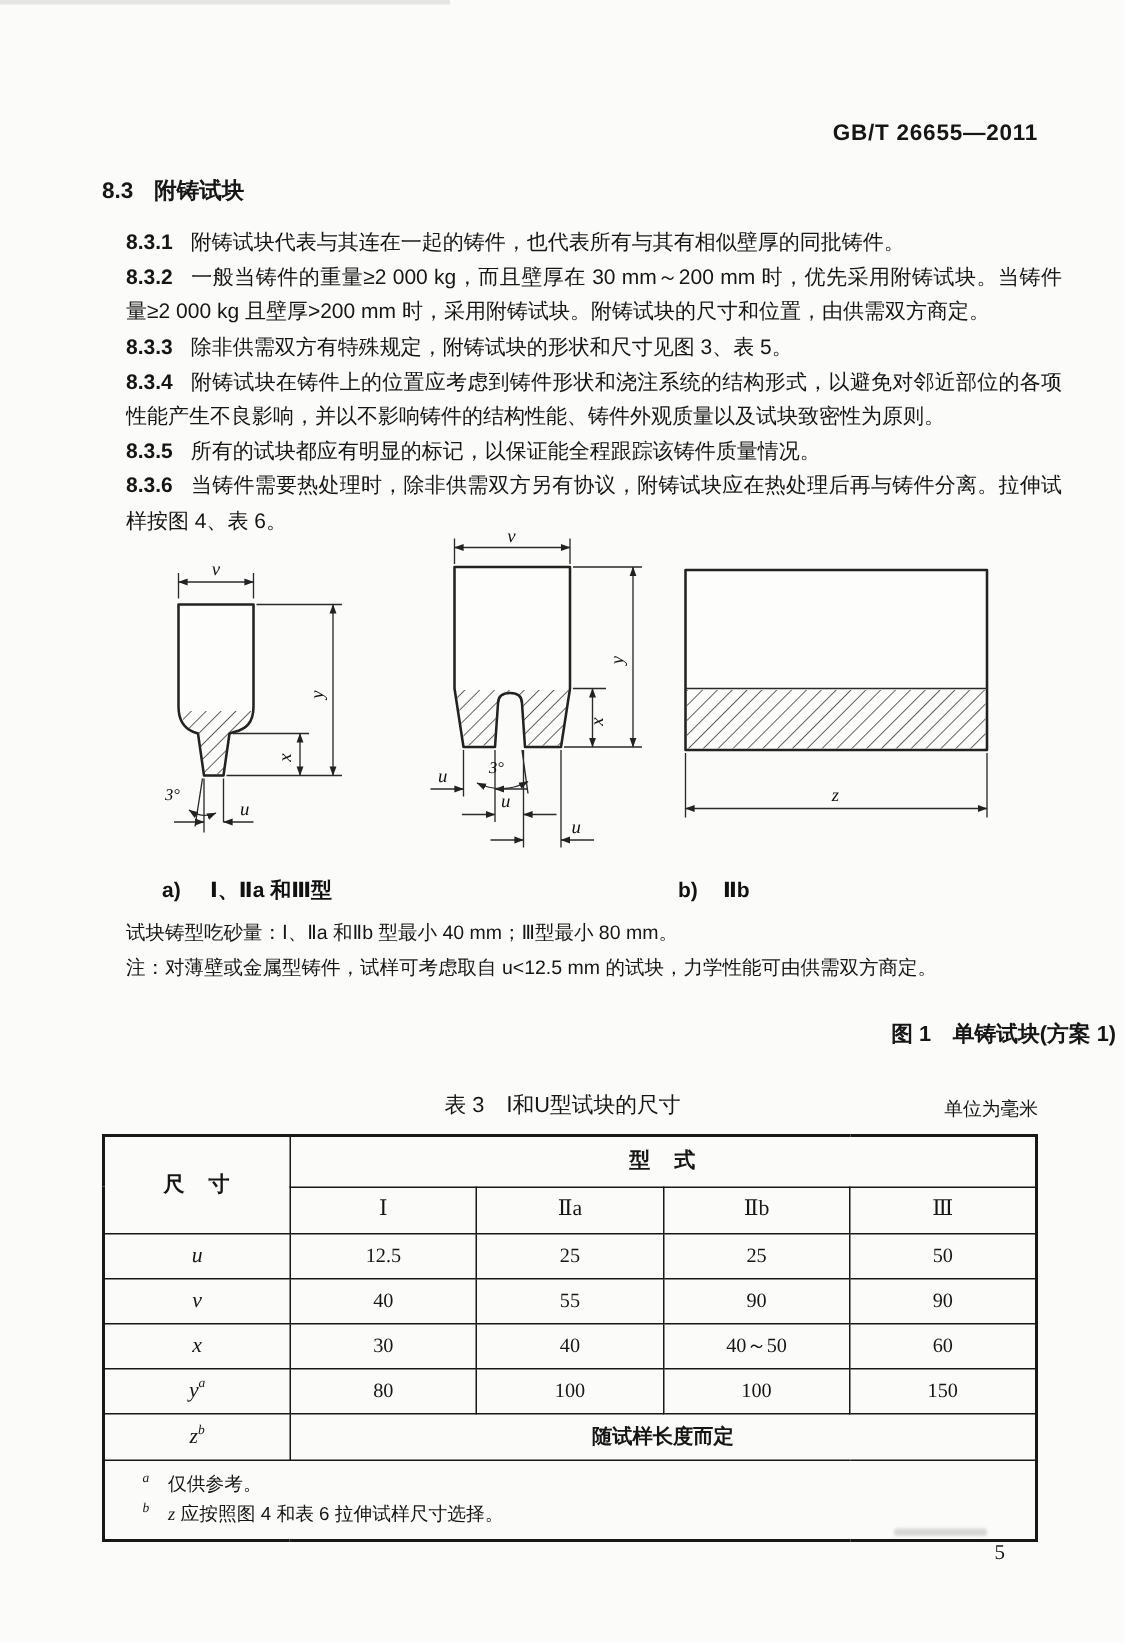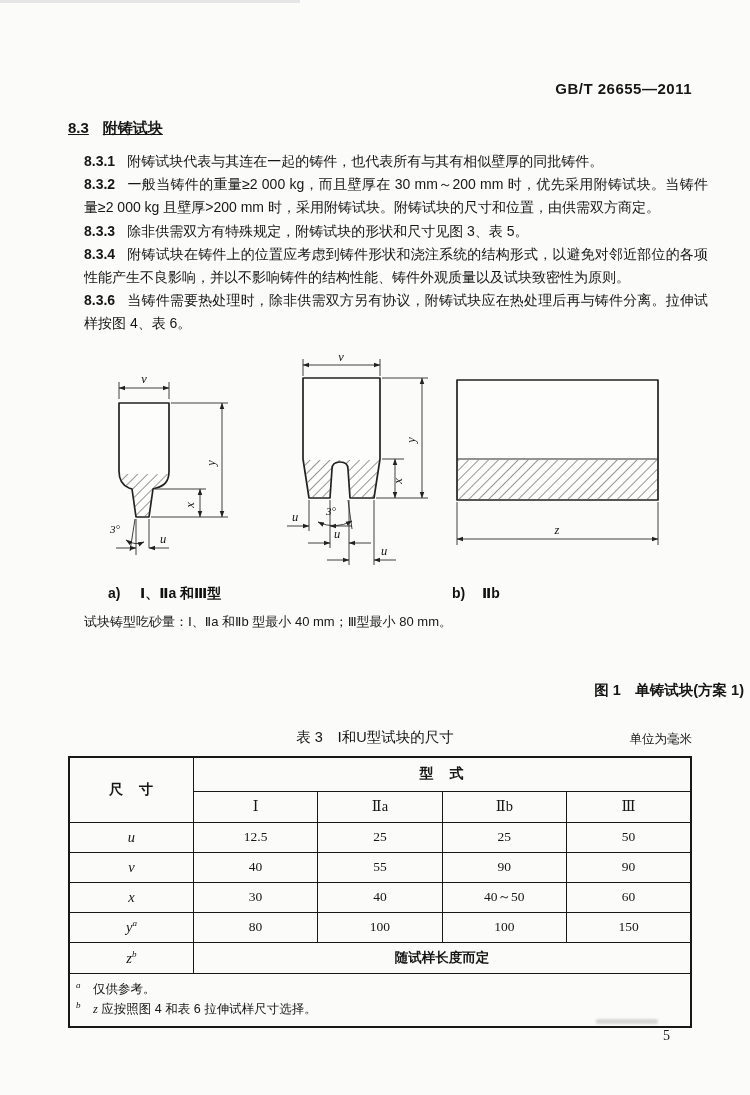--- a/index.html
+++ b/index.html
@@ -6,21 +6,21 @@
   body{
     width:750px;height:1095px;position:relative;overflow:hidden;
     background:#fbfbfa;color:#161616;
     font-family:"Liberation Sans","DejaVu Sans",sans-serif;
   }
   .abs{position:absolute;}
   
   .doc-header{top:80px;left:52px;right:58px;text-align:right;
     font-weight:bold;font-size:15px;letter-spacing:.5px;}
   
-  .sec-heading{top:117px;left:68px;width:624px;font-weight:bold;font-size:15px;height:22px;line-height:22px;text-decoration:underline;}
+  .sec-heading{top:117px;left:68px;width:624px;font-weight:bold;font-size:15px;height:22px;line-height:22px;}
   .sec-heading .cnum{margin-right:14px;}
   .body-lines{top:150px;left:68px;width:624px;margin-left:16px;}
   .t-line{height:23.2px;line-height:23.2px;font-size:14px;overflow:hidden;}
   .t-line.just{text-align:justify;text-align-last:justify;}
   .cnum{font-weight:bold;margin-right:12px;}
   .cnum:empty{margin-right:0;}
   
   .fig-wrap{top:355px;left:68px;width:624px;height:252px;}
   .outline{fill:#fdfdfc;stroke:#222;stroke-width:1.7;stroke-linejoin:round;}
   .hfill{fill:url(#h1);stroke:none;}
@@ -41,21 +41,21 @@
     border:2px solid #181818;}
   .dim-table td{border:1px solid #181818;text-align:center;vertical-align:middle;padding:0;}
   .hd{font-weight:bold;font-size:14px;letter-spacing:1px;}
   .row-h1{height:34px;} .row-h2{height:31px;} .row-d{height:30px;} .row-z{height:31px;}
   .typ{font-family:"Liberation Serif","DejaVu Serif",serif;font-size:14.5px;}
   .dimvar{font-family:"Liberation Serif","DejaVu Serif",serif;font-style:italic;font-size:14.5px;}
   .val{font-family:"Liberation Serif","DejaVu Serif",serif;font-size:13.5px;}
   .zval{font-size:13.5px;font-weight:600;}
   sup{font-size:9px;vertical-align:super;line-height:0;font-style:italic;
     font-family:"Liberation Serif","DejaVu Serif",serif;}
-  .footrow td{height:47px;text-align:left;vertical-align:top;padding:5px 0 0 6px;border-top:1.5px solid #181818;}
+  .footrow td{height:47px;text-align:left;vertical-align:top;padding:5px 0 0 25px;border-top:1.5px solid #181818;}
   .fn-line{height:20px;line-height:20px;font-size:12.5px;}
   .fn-line .ital{font-family:"Liberation Serif","DejaVu Serif",serif;font-style:italic;}
   
   .page-num{top:1028px;right:80px;font-size:14px;font-family:"Liberation Serif","DejaVu Serif",serif;}
   
   .smudge1{top:1019px;left:596px;width:62px;height:5px;background:#b9b9b9;opacity:.55;border-radius:2px;filter:blur(1px);}
   .smudge2{top:0;left:0;width:300px;height:3px;background:#cfcfcf;opacity:.5;}
 </style>
 </head>
 <body>
@@ -66,20 +66,21 @@
   <span class="cnum">8.3</span><span>附铸试块</span>
 </div>
 
 <div class="abs body-lines">
   <div class="t-line"><span class="cnum">8.3.1</span><span>附铸试块代表与其连在一起的铸件，也代表所有与其有相似壁厚的同批铸件。</span></div>
   <div class="t-line just"><span class="cnum">8.3.2</span><span>一般当铸件的重量≥2 000 kg，而且壁厚在 30 mm～200 mm 时，优先采用附铸试块。当铸件重</span></div>
   <div class="t-line"><span class="cnum"></span><span>量≥2 000 kg 且壁厚&gt;200 mm 时，采用附铸试块。附铸试块的尺寸和位置，由供需双方商定。</span></div>
   <div class="t-line"><span class="cnum">8.3.3</span><span>除非供需双方有特殊规定，附铸试块的形状和尺寸见图 3、表 5。</span></div>
   <div class="t-line just"><span class="cnum">8.3.4</span><span>附铸试块在铸件上的位置应考虑到铸件形状和浇注系统的结构形式，以避免对邻近部位的各项</span></div>
   <div class="t-line"><span class="cnum"></span><span>性能产生不良影响，并以不影响铸件的结构性能、铸件外观质量以及试块致密性为原则。</span></div>
+  <div class="t-line"><span class="cnum">8.3.5</span><span>所有的试块都应有明显的标记，以保证能全程跟踪该铸件质量情况。</span></div>
   <div class="t-line just"><span class="cnum">8.3.6</span><span>当铸件需要热处理时，除非供需双方另有协议，附铸试块应在热处理后再与铸件分离。拉伸试</span></div>
   <div class="t-line"><span class="cnum"></span><span>样按图 4、表 6。</span></div>
 </div>
 
 <svg class="abs fig-wrap" viewBox="0 0 624 252" width="624" height="252">
   <defs>
     <pattern id="h1" width="7" height="7" patternUnits="userSpaceOnUse" patternTransform="rotate(45)">
       <line x1="0" y1="0" x2="0" y2="7" stroke="#2f2f2f" stroke-width="1"></line>
     </pattern>
     <marker id="ar" viewBox="0 0 10 10" refX="9" refY="5" markerWidth="7.5" markerHeight="7.5" orient="auto-start-reverse">
@@ -141,20 +142,21 @@
   </g>
 
   <text class="flbl" x="40" y="243">a)</text>
   <text class="flbl" x="72" y="243">Ⅰ、Ⅱa 和Ⅲ型</text>
   <text class="flbl" x="384" y="243">b)</text>
   <text class="flbl" x="414" y="243">Ⅱb</text>
 </svg>
 
 <div class="abs legend">
   <div>试块铸型吃砂量：Ⅰ、Ⅱa 和Ⅱb 型最小 40 mm；Ⅲ型最小 80 mm。</div>
+  <div>注：对薄壁或金属型铸件，试样可考虑取自 u&lt;12.5 mm 的试块，力学性能可由供需双方商定。</div>
 </div>
 
 <div class="abs fig-caption">图 1　单铸试块(方案 1)</div>
 
 <div class="abs tbl-caption">表 3　Ⅰ和U型试块的尺寸</div>
 <div class="abs tbl-unit">单位为毫米</div>
 
 <table class="abs dim-table">
   <colgroup>
       <col style="width:20%">

